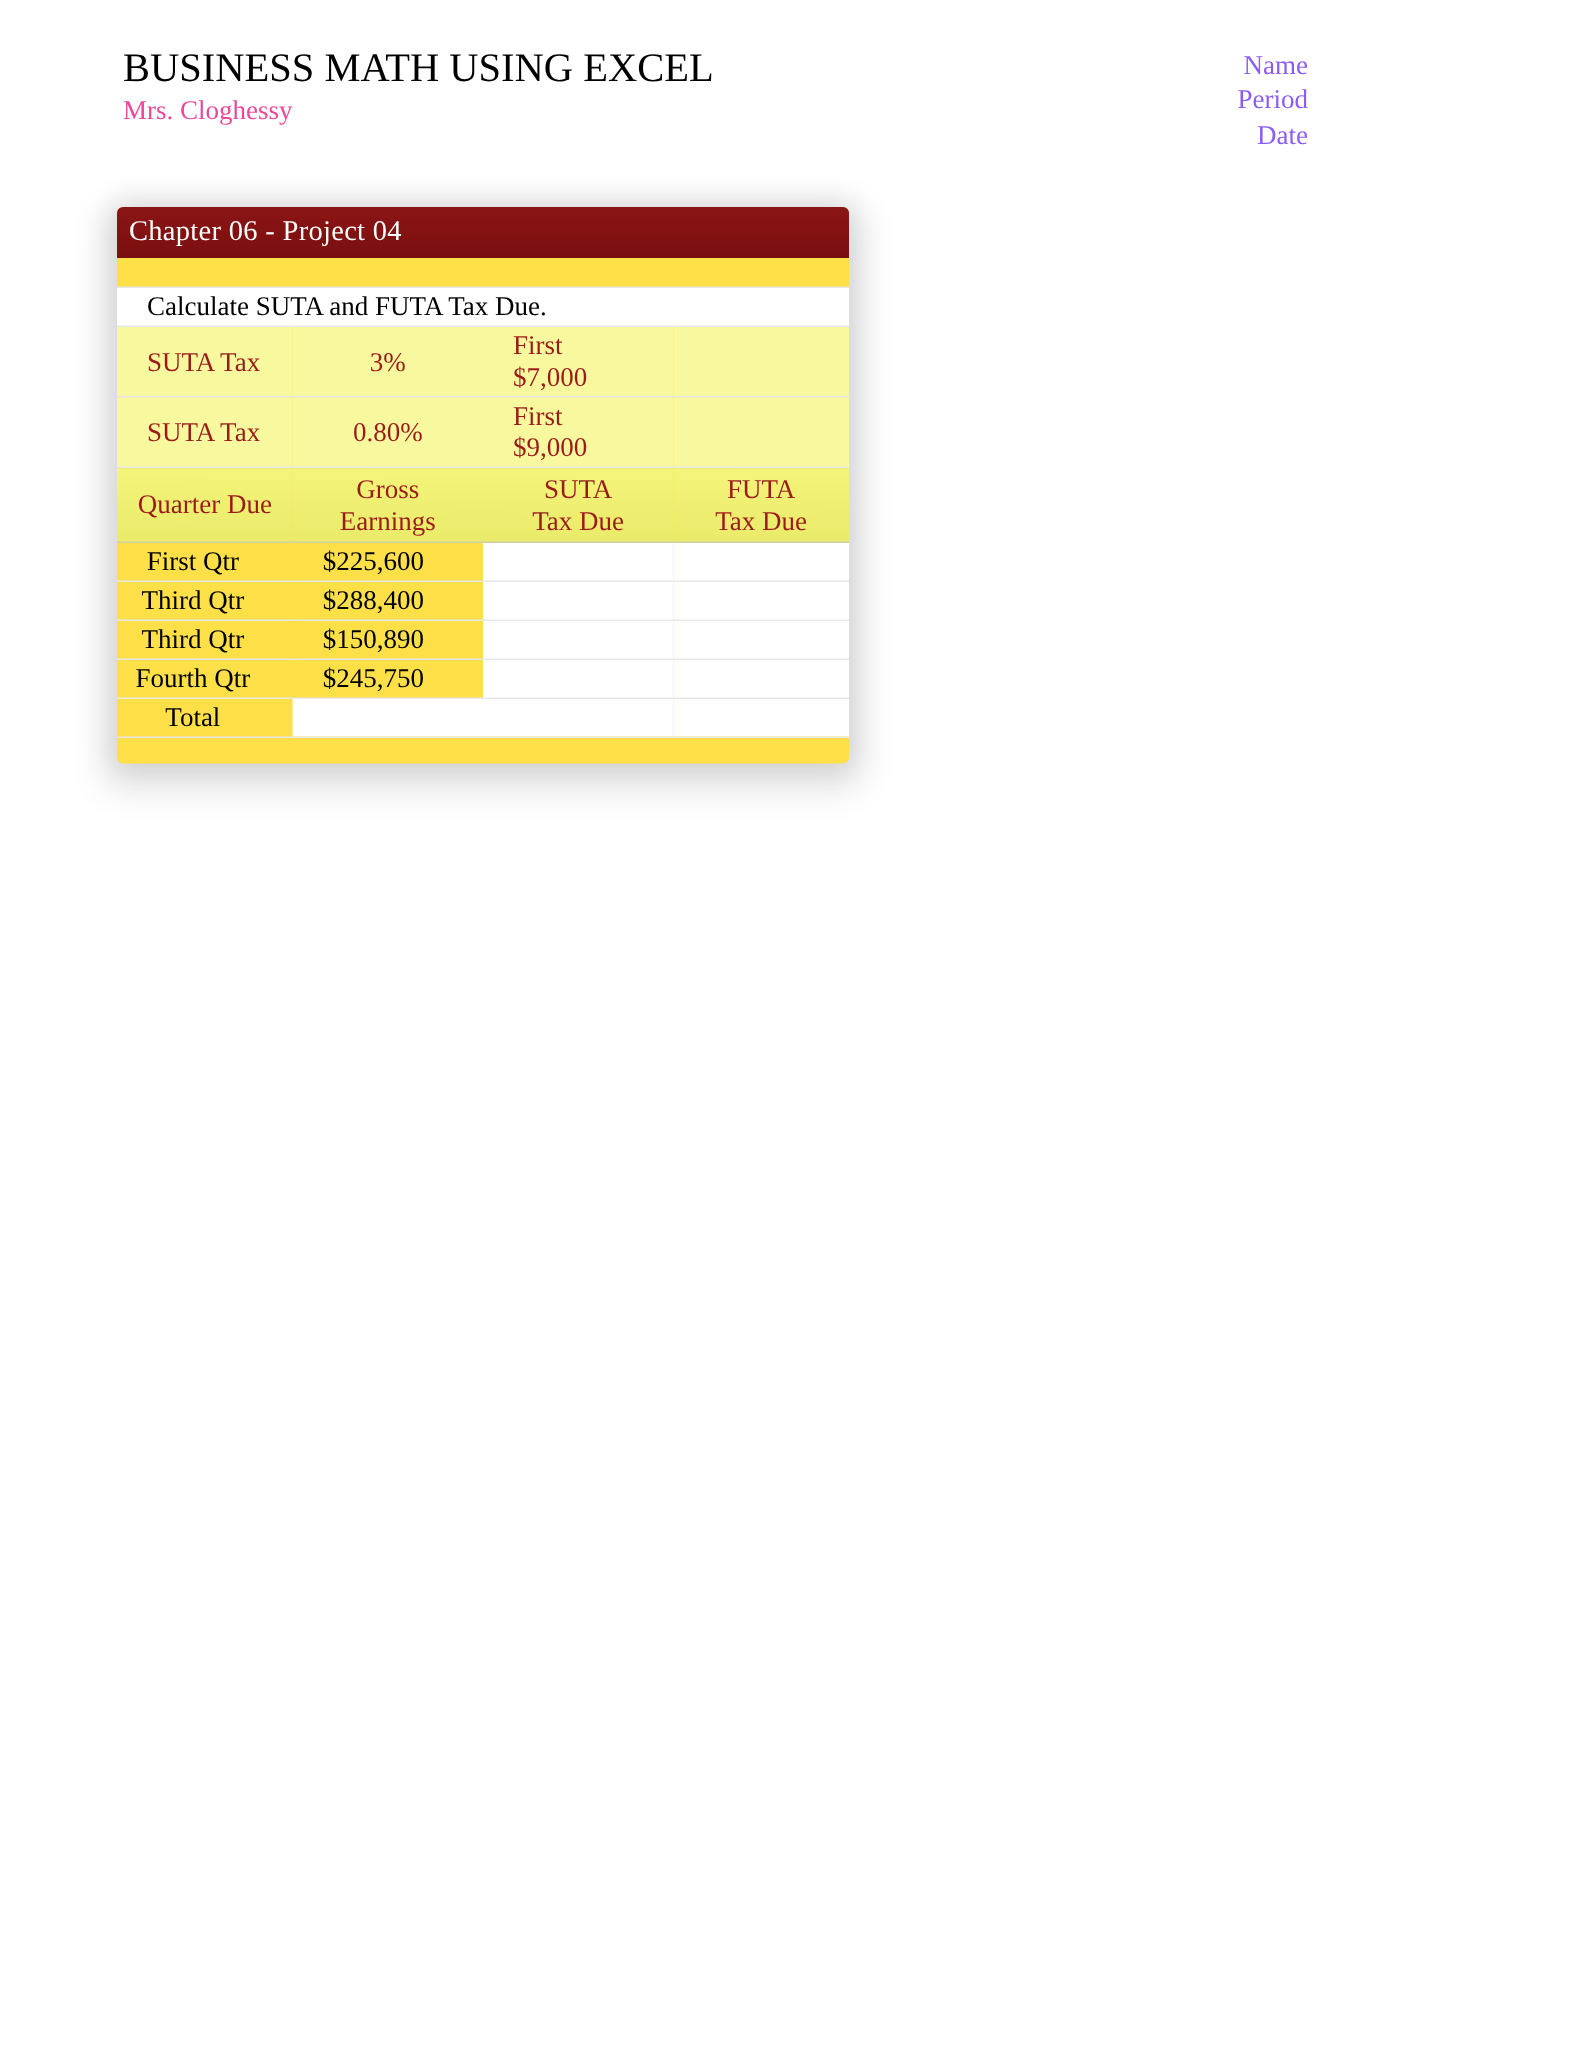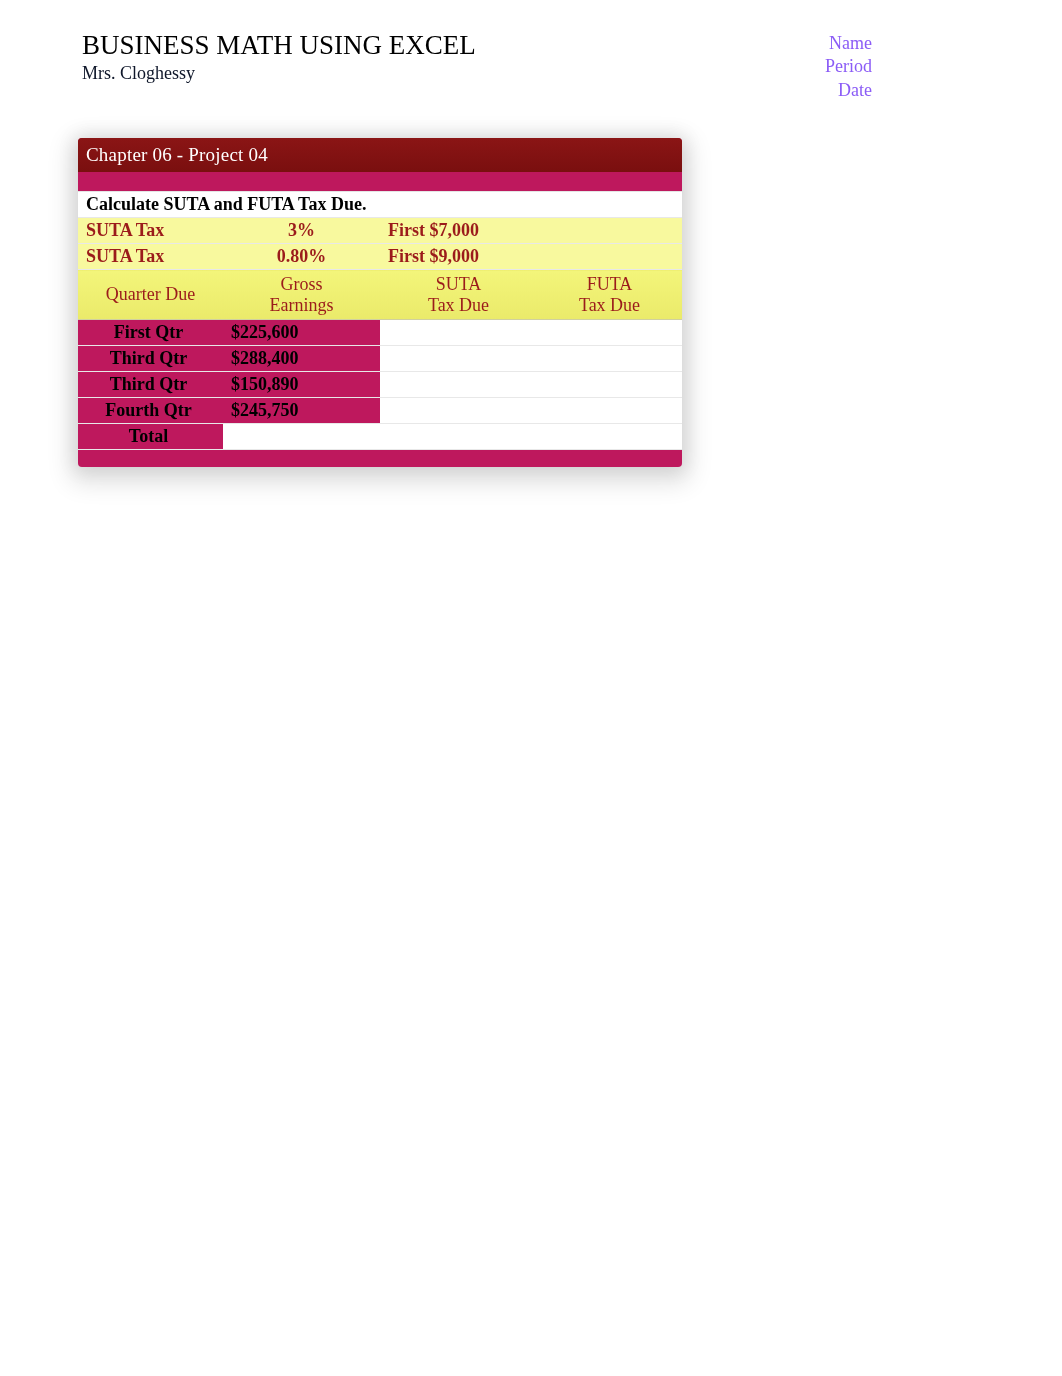--- a/index.html
+++ b/index.html
@@ -20,41 +20,41 @@
       left: 82px;
       right: 82px;
     }
     .title {
       font-size: 27px;
       font-weight: normal;
       color: #000;
     }
     .subtitle {
       font-size: 18px;
-      color: #0f172a;
+      color: #ec4899;
       margin-top: 2px;
     }
     .meta {
       position: absolute;
       top: 32px;
       right: 190px;
       text-align: right;
       font-size: 18px;
       color: #8b5cf6;
       line-height: 1.3;
     }
     .panel {
       position: absolute;
       top: 138px;
       left: 78px;
-      width: 604px;
+      width: 488px;
       box-shadow: 0 8px 24px 8px rgba(0,0,0,0.12), 0 0 18px 4px rgba(0,0,0,0.08);
       border-radius: 4px;
       overflow: hidden;
-      background: #be185d;
+      background: #fde047;
     }
     .panel-header {
       background: linear-gradient(to bottom, #8b1515 0%, #7a0f0f 100%);
       color: #fff;
       font-size: 19px;
       padding: 6px 8px 6px 8px;
       letter-spacing: 0.2px;
     }
     .content {
       padding: 0;
@@ -63,23 +63,23 @@
       height: 20px;
       border-bottom: 1px solid #e5e5e5;
     }
     table {
       width: 100%;
       border-collapse: collapse;
       table-layout: fixed;
     }
     td, th {
       border-bottom: 1px solid #e8e8e8;
-      padding: 2px 8px;
+      padding: 2px 20px;
       font-size: 18px;
-      font-weight: bold;
+      font-weight: normal;
       vertical-align: middle;
       height: 24px;
     }
     .instr-row td {
       text-align: left;
       background: #fff;
     }
     .yellow {
       background: #f8f99e;
     }

